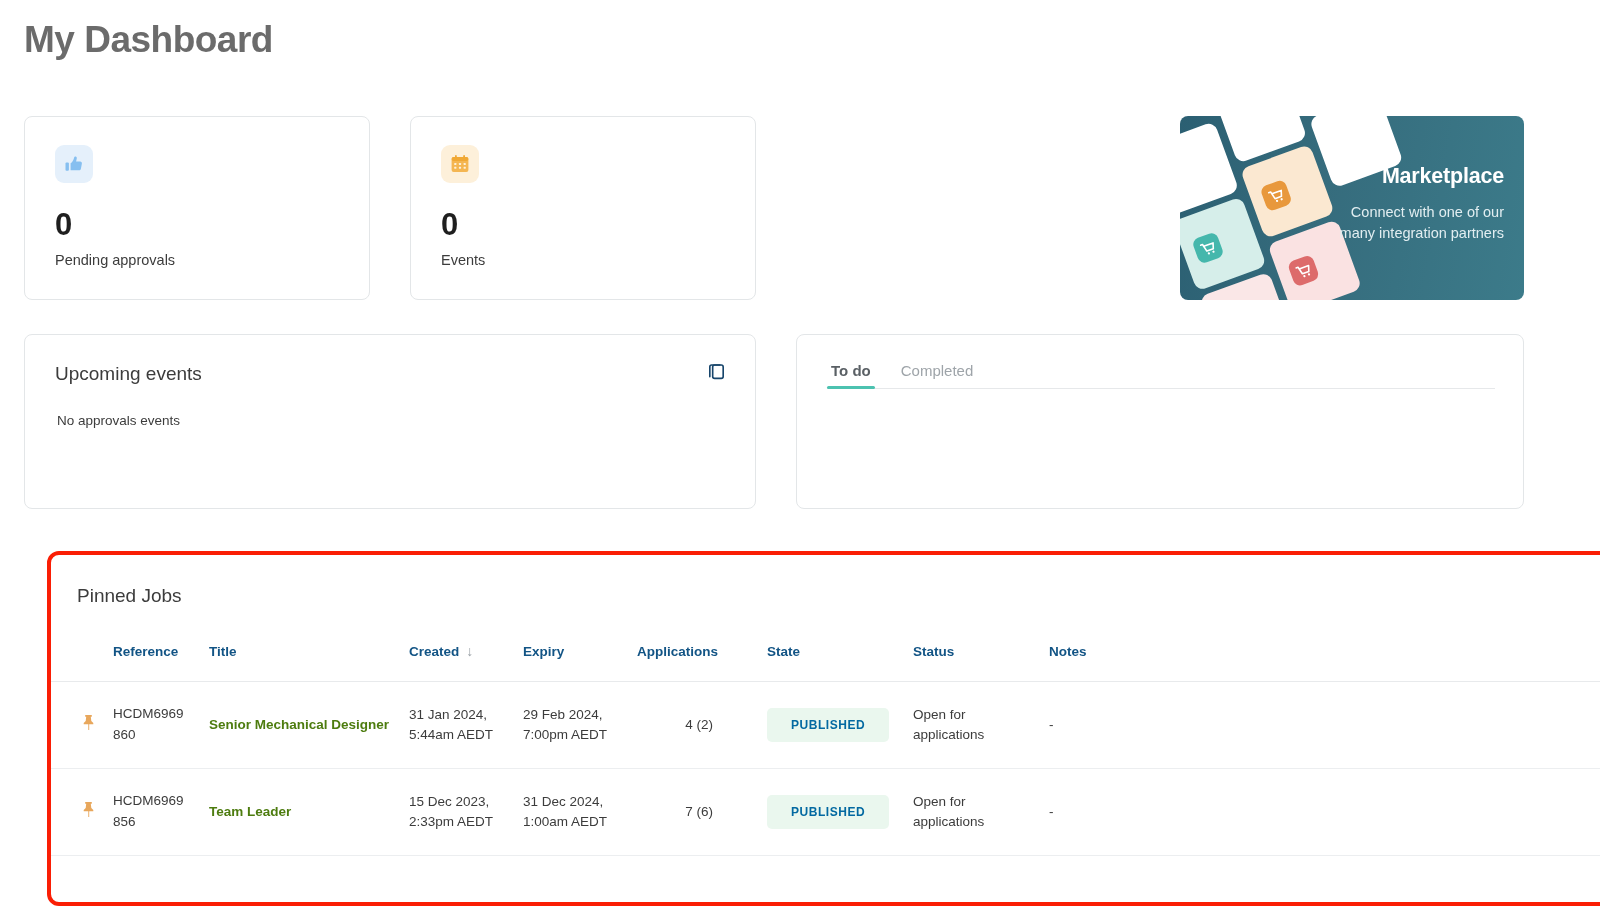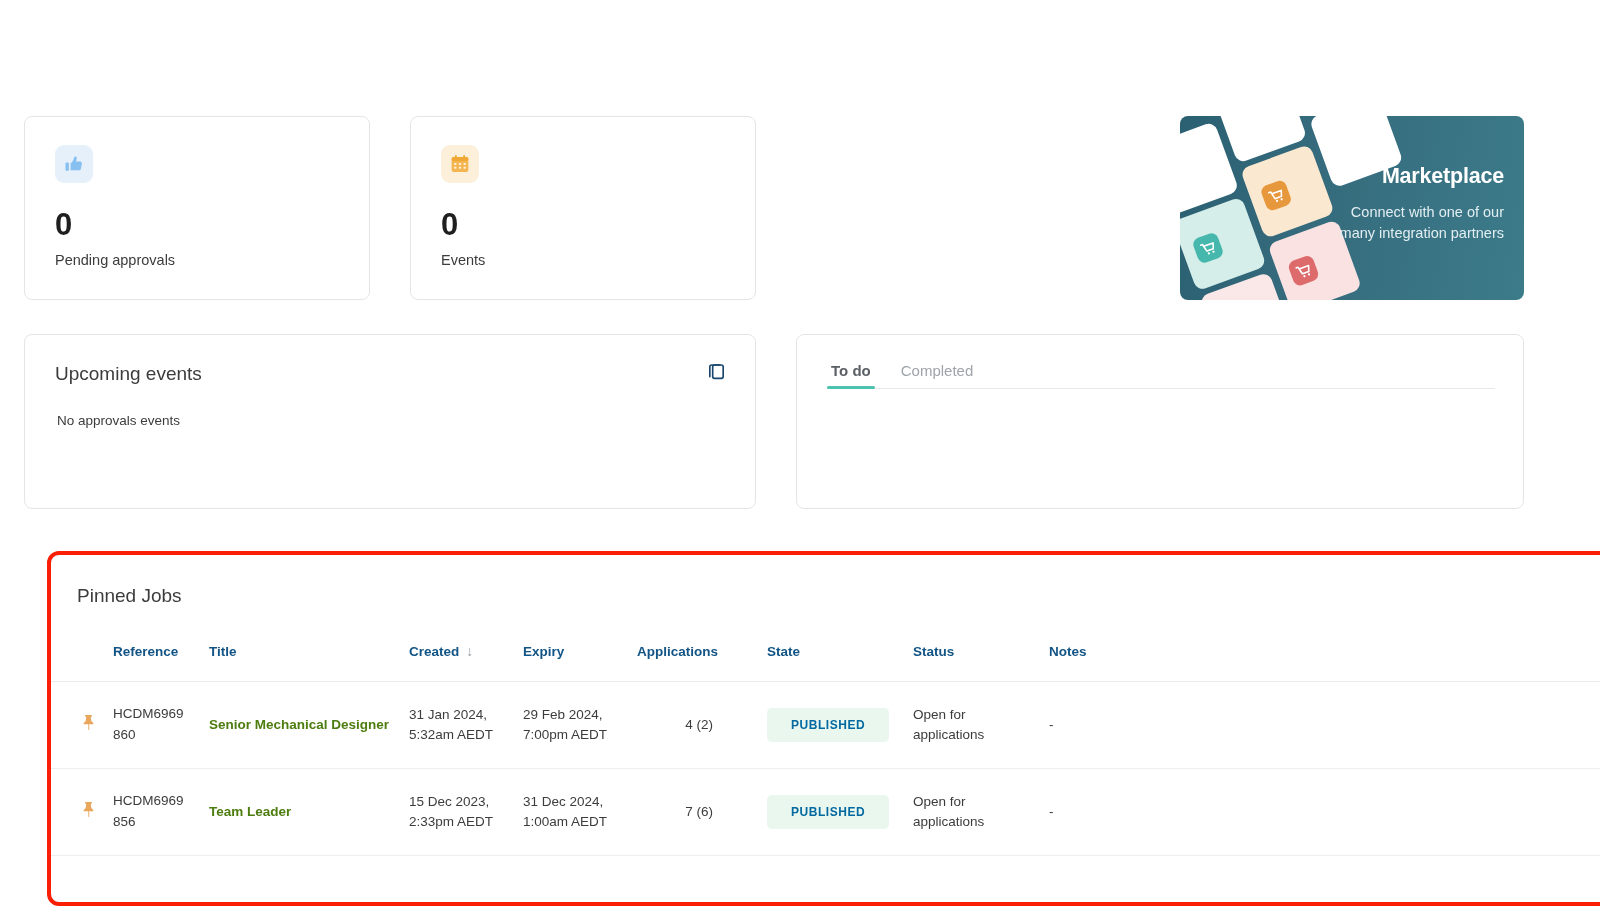--- a/index.html
+++ b/index.html
@@ -140,20 +140,21 @@
     padding: 10px 24px; border-radius: 5px; text-align: right; min-width: 117px;
   }
   .sort-arrow { color: #9aa0a6; font-weight: 400; margin-left: 7px; font-size: 14px; }
   .pin-icon { color: #e8a75c; font-size: 17px; display: inline-block; }
 </style>
 </head>
 <body>
 
 <div class="page">
 
+  <div class="page-title">My Dashboard</div>
 
   <div class="stats-row">
 
 
     <div class="stat-card">
       <div class="stat-icon-box" style="background:#e5f0fb;">
         <svg width="20" height="20" viewBox="0 0 20 20" aria-hidden="true">
           <rect x="1.5" y="8.5" width="3.4" height="8.2" rx="1" fill="#86bff0"></rect>
           <path d="M6.6 9.2c1.6-1 2.7-2.6 3.2-4.5l.3-1.2c.2-.8.9-1.2 1.6-1 .8.2 1.3 1 1.1 1.8l-.7 3.1h4.1c1.1 0 1.9 1 1.7 2.1l-1 5.2c-.2.9-1 1.6-2 1.6H6.6z" fill="#86bff0"></path>
         </svg>
@@ -281,21 +282,21 @@
               <span>HCDM6969</span><br>
               <span>860</span>
             </div>
           </td>
           <td class="col-title">
             <span class="job-title">Senior Mechanical Designer</span>
           </td>
           <td class="col-created">
             <div class="job-date">
               <span>31 Jan 2024,</span><br>
-              <span>5:32am AEDT</span>
+              <span>5:44am AEDT</span>
             </div>
           </td>
           <td class="col-expiry">
             <div class="job-date">
               <span>29 Feb 2024,</span><br>
               <span>7:00pm AEDT</span>
             </div>
           </td>
           <td class="col-apps">4 (2)</td>
           <td class="col-state">

